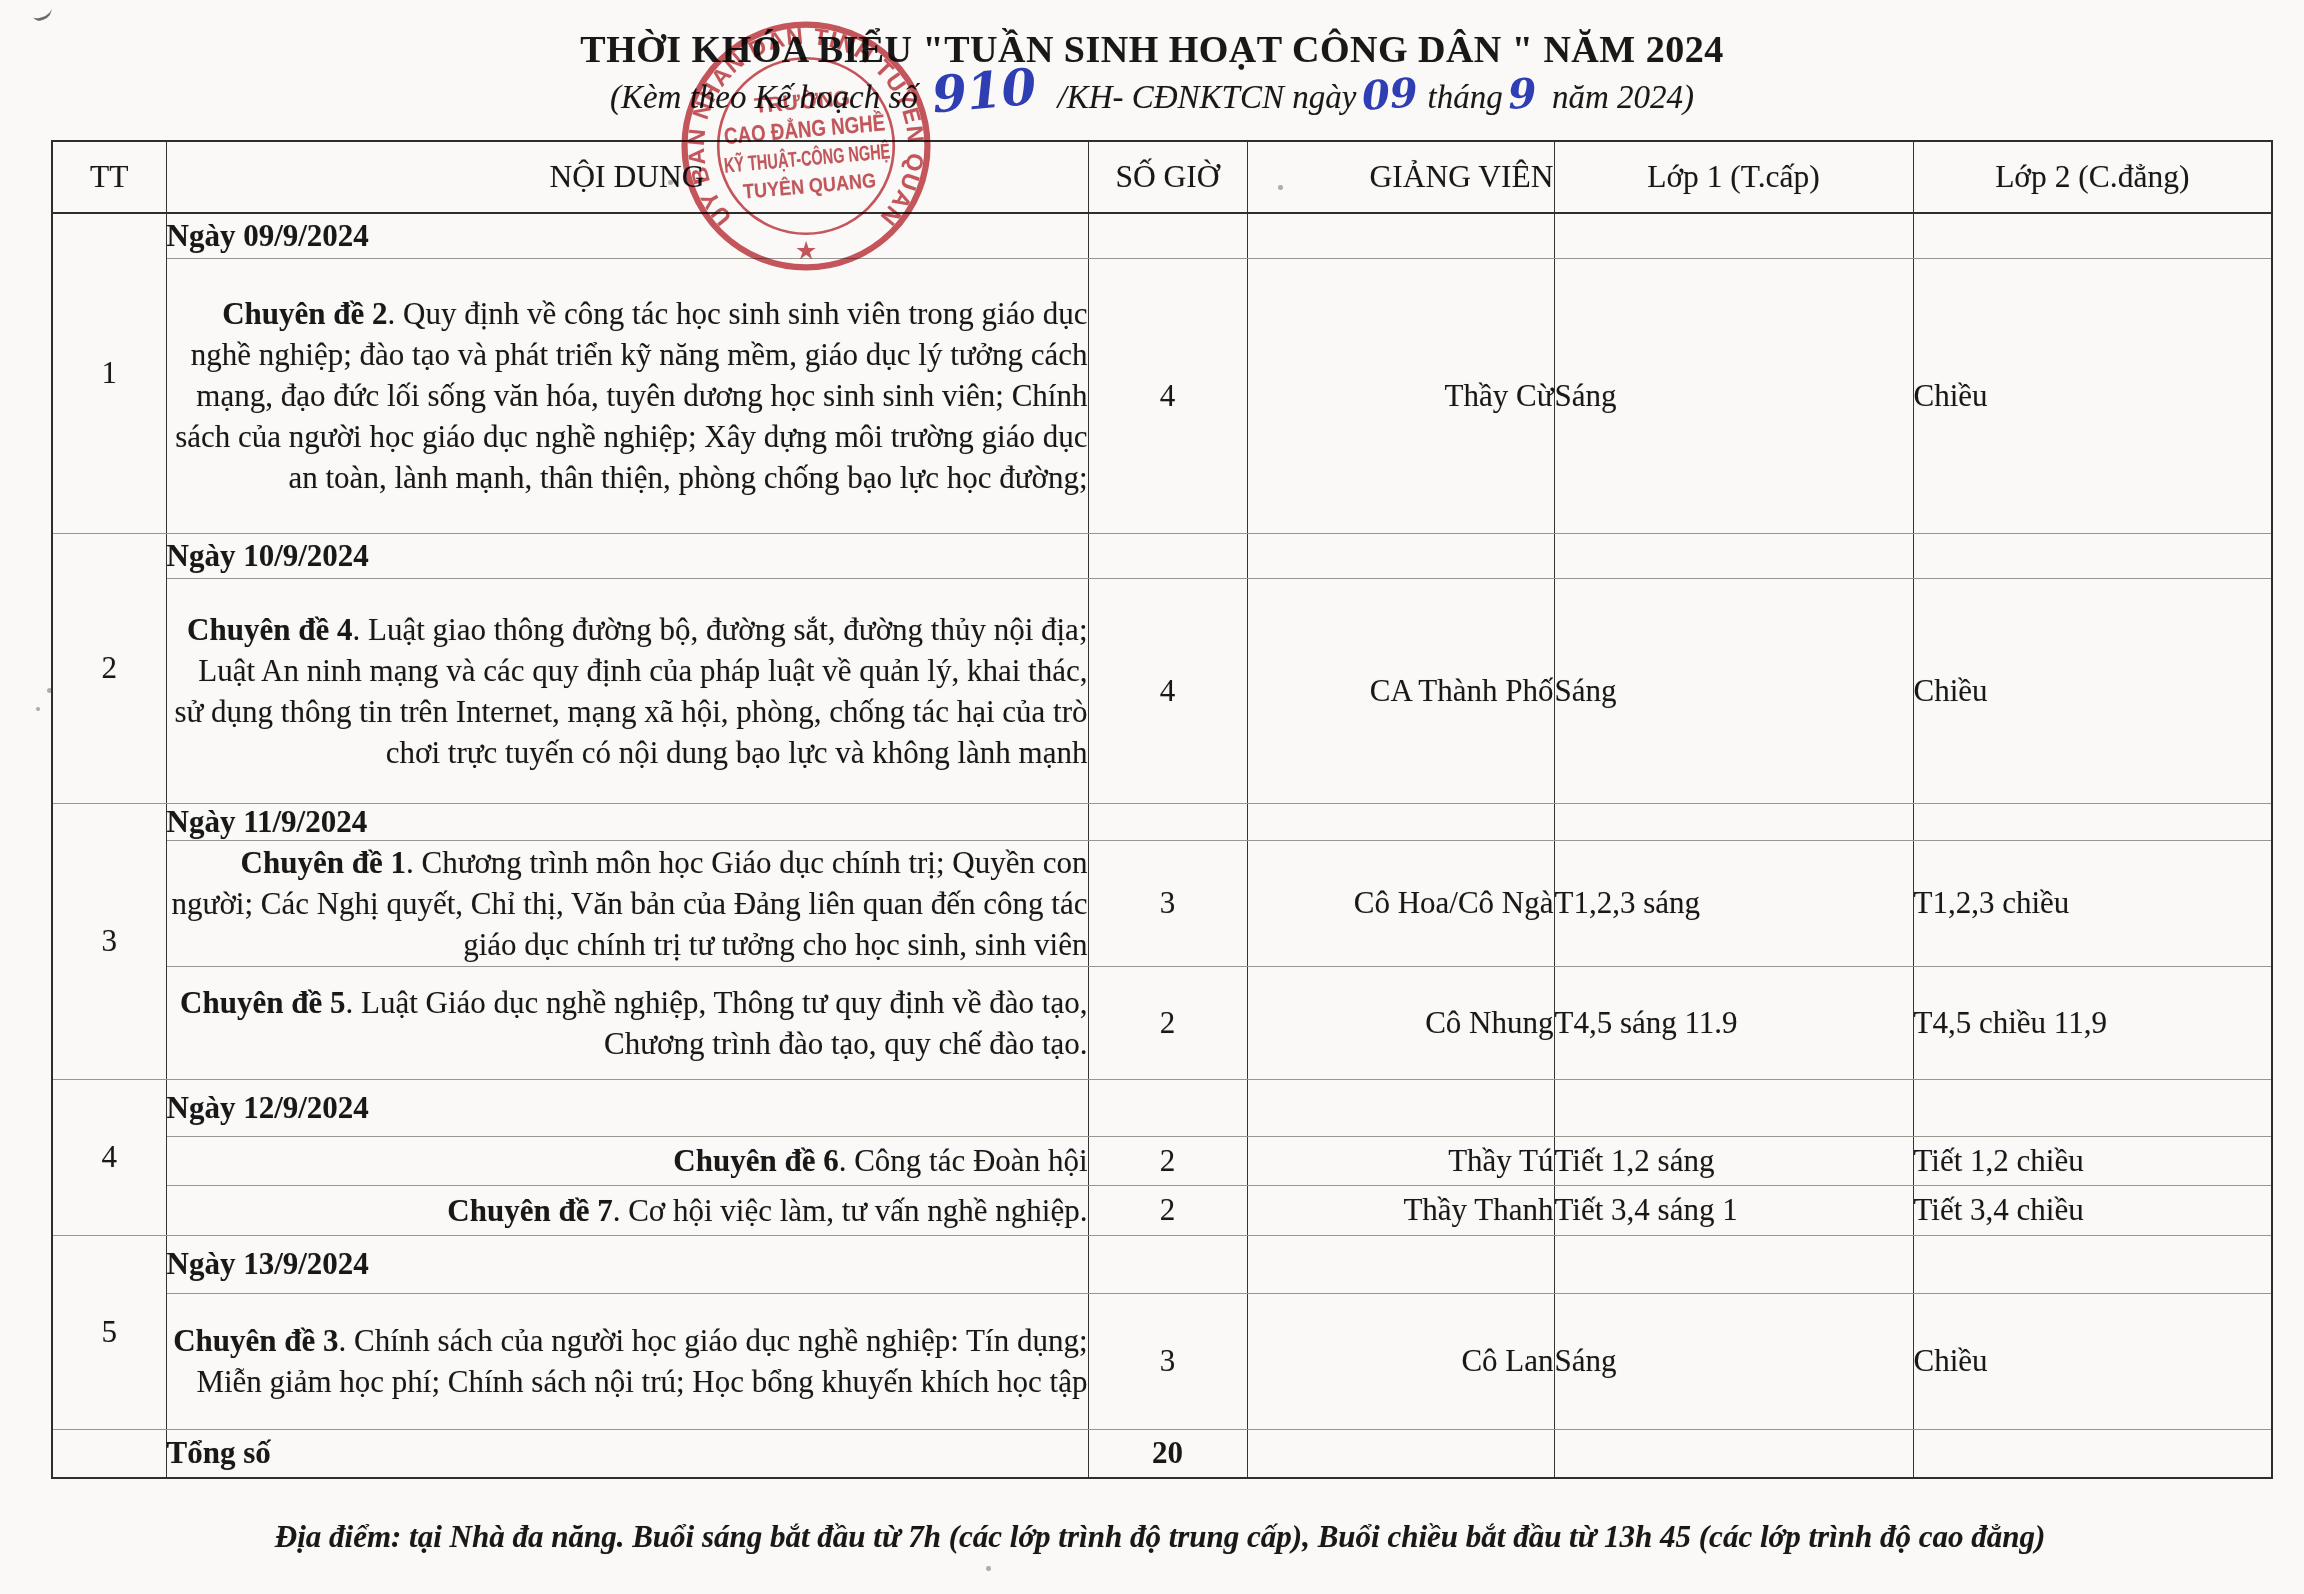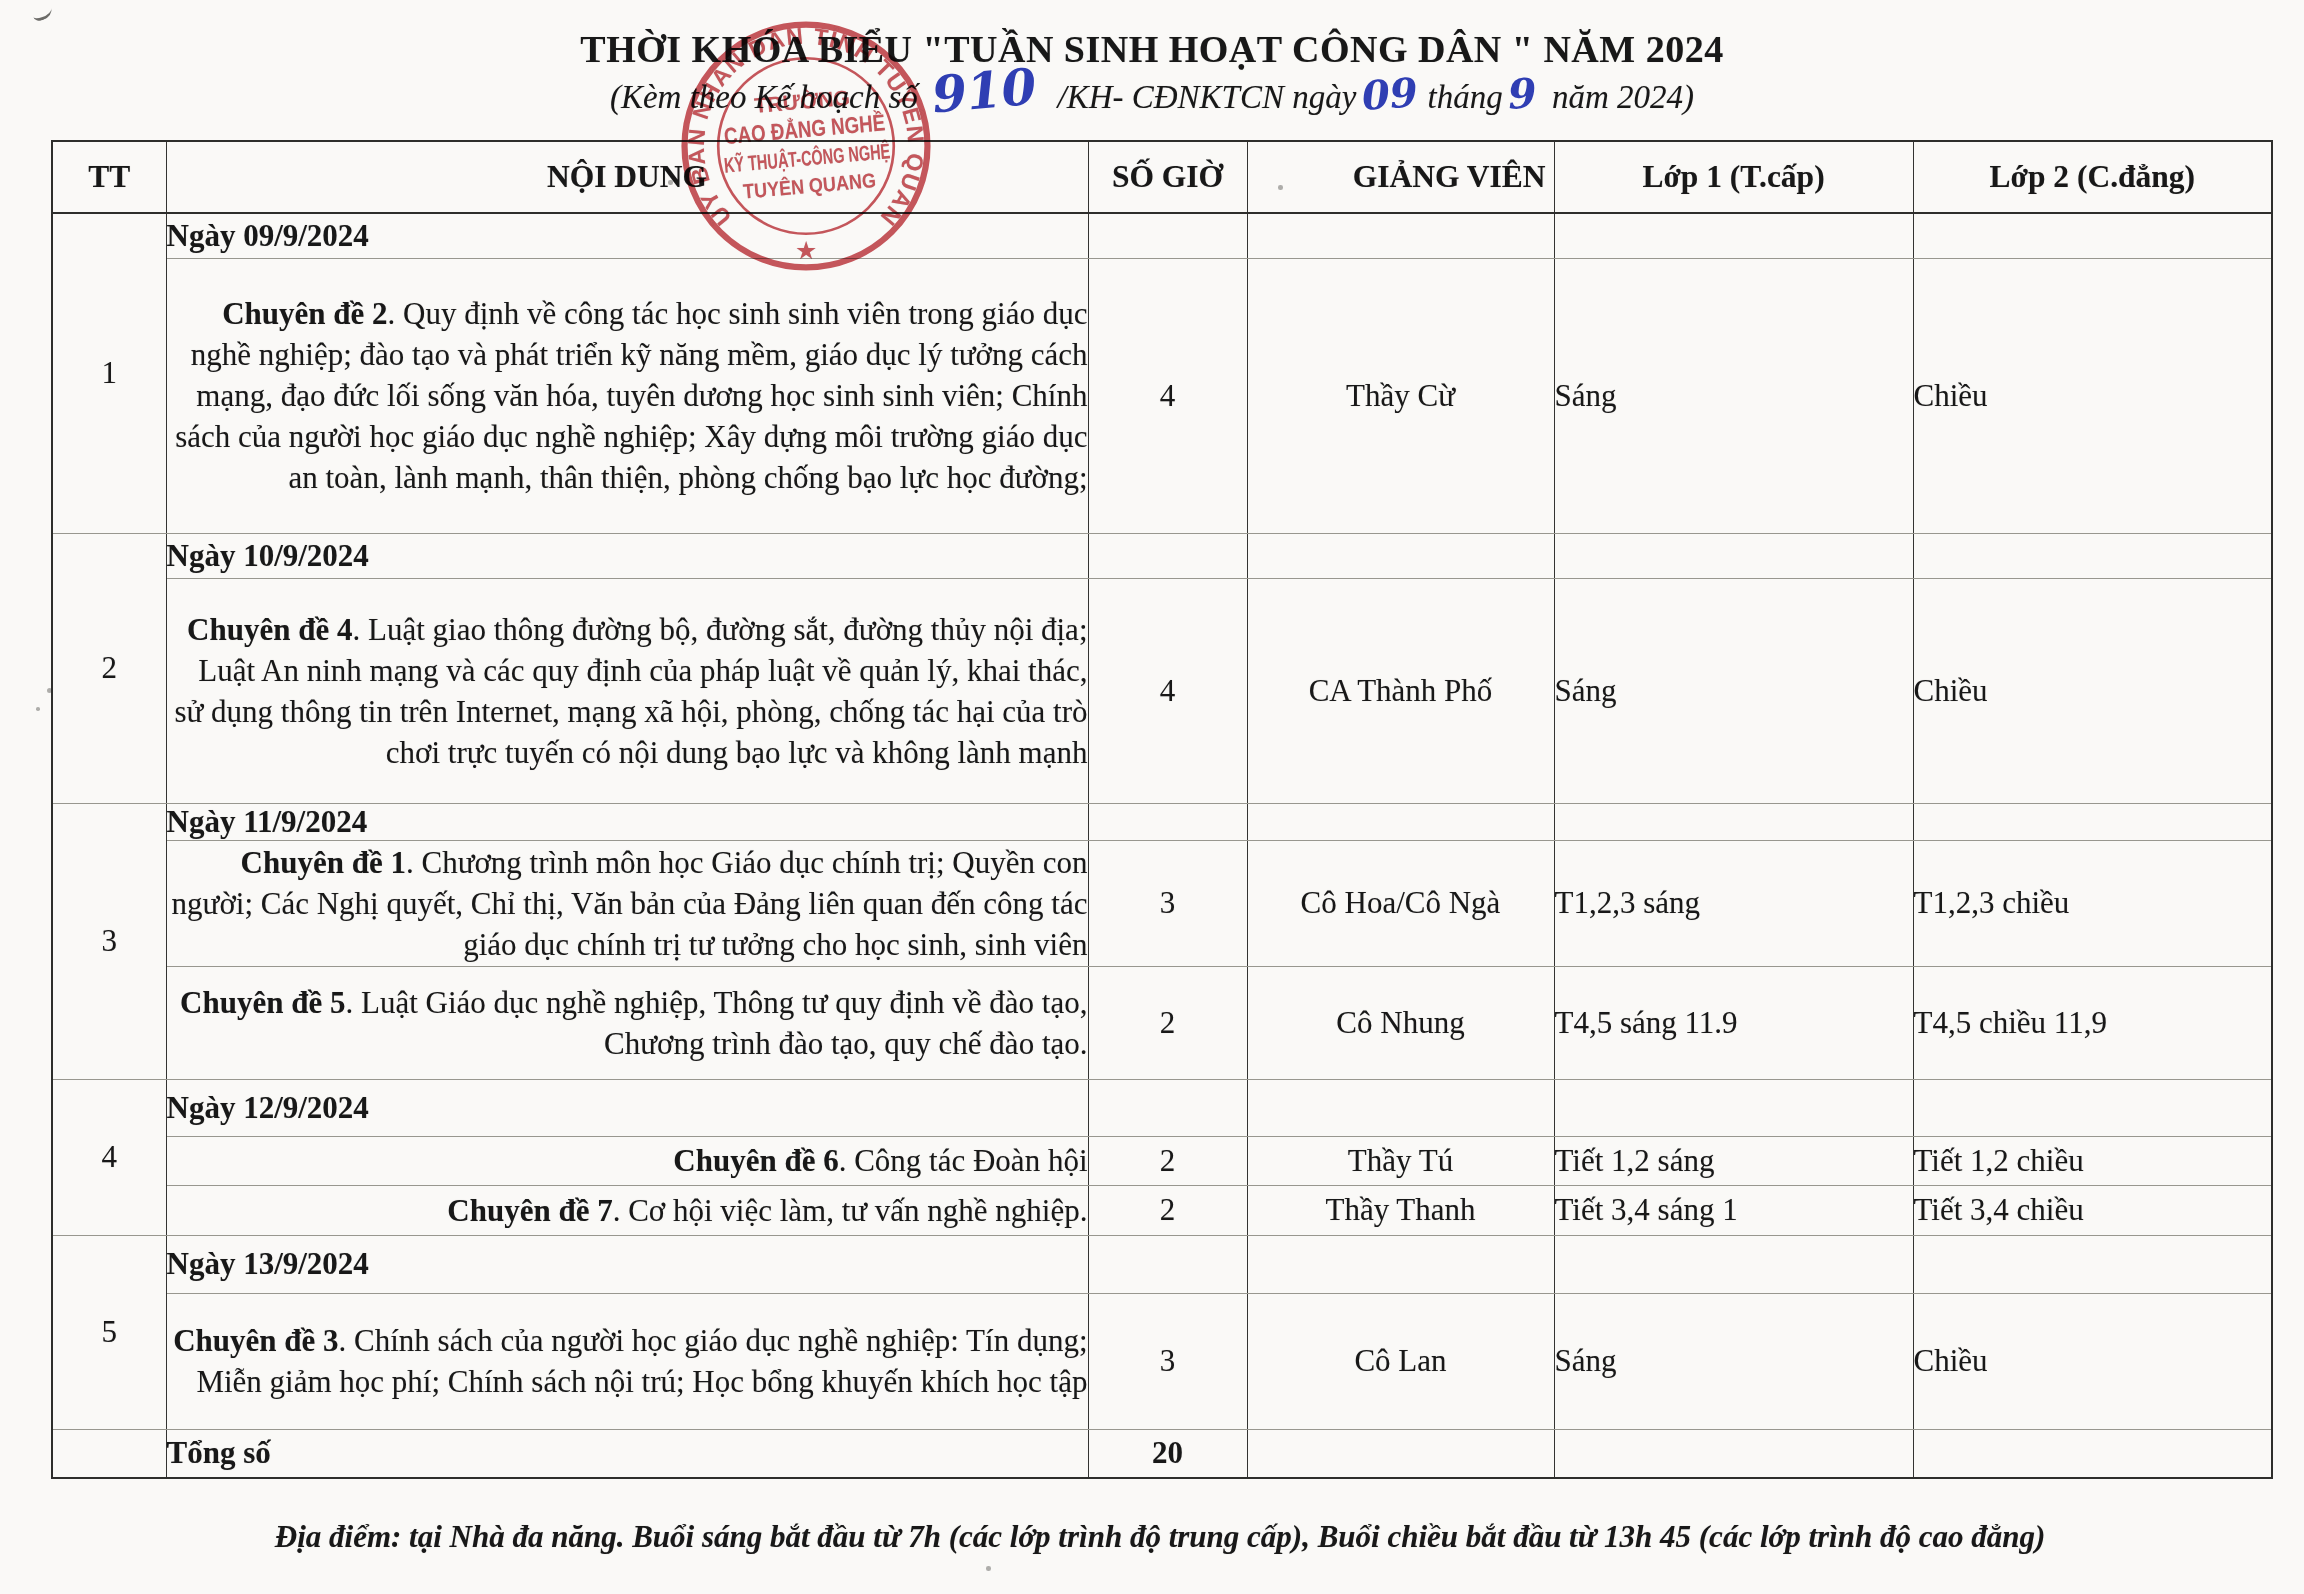--- a/index.html
+++ b/index.html
@@ -26,36 +26,36 @@
   .hand-09{font-size:40px;transform:rotate(-4deg);margin:0 1.8px 0 5.4px;}
   .hand-9{font-size:41px;transform:rotate(-3deg);margin:0 7.2px 0 5.4px;}
 
   table.schedule{
     position:absolute;left:51px;top:140px;width:2221px;
     border-collapse:collapse;table-layout:fixed;
     border:2.7px solid #2e2e2c;font-size:31px;
   }
   table.schedule th{
     border-right:1.8px solid #343432;border-bottom:2.7px solid #2e2e2c;
-    font-weight:bold;font-size:31.5px;padding:8px;vertical-align:middle;
+    font-weight:normal;font-size:31.5px;padding:0;vertical-align:middle;
   }
   table.schedule td{
     border-right:1.8px solid #343432;border-bottom:0.9px solid #98978f;
     vertical-align:middle;padding:0;
   }
   table.schedule th:last-child, table.schedule td:last-child{border-right:none;}
   tr.row-total td{border-bottom:none;font-weight:bold;}
   .th-teacher{text-align:right;padding-left:7.2px;}
   .cell-tt{text-align:center;}
   .cell-date{font-weight:bold;text-align:left;padding:1.8px 7.2px 1.8px 10.8px;margin-left:24px;}
   .cell-content{
     text-align:right;padding:2.7px 9px 2.7px 10.8px;line-height:41px;
   }
   .cell-hours{text-align:center;}
-  .cell-teacher{text-align:center;padding-left:7.2px;}
+  .cell-teacher{text-align:right;padding-left:7.2px;}
   .cell-class{}
   .footer{
     position:absolute;top:1519px;left:8px;width:100%;text-align:center;
     font-weight:bold;font-style:italic;font-size:31px;white-space:nowrap;
   }
   .stamp{
     position:absolute;left:673px;top:12.6px;width:266px;height:266px;
     opacity:.85;mix-blend-mode:multiply;pointer-events:none;
   }
   .speck{position:absolute;background:#6f6f6b;border-radius:50%;opacity:.55;}

